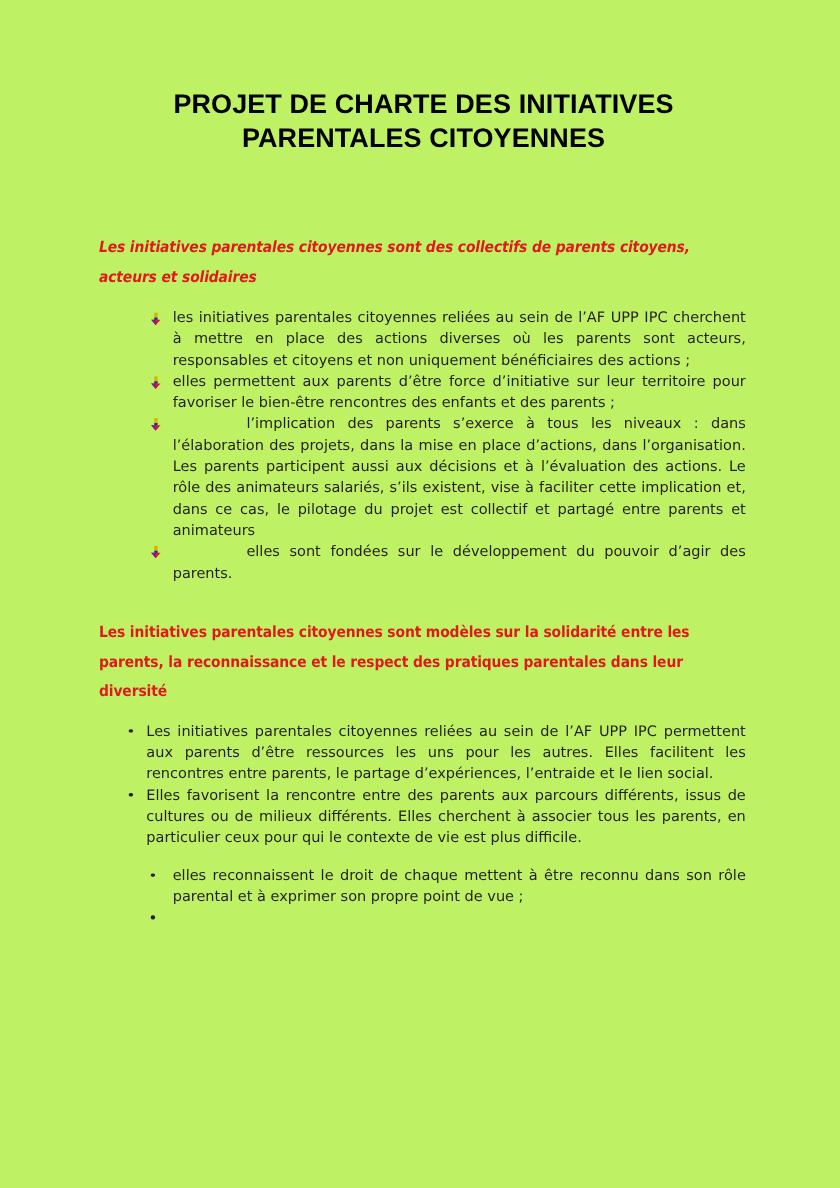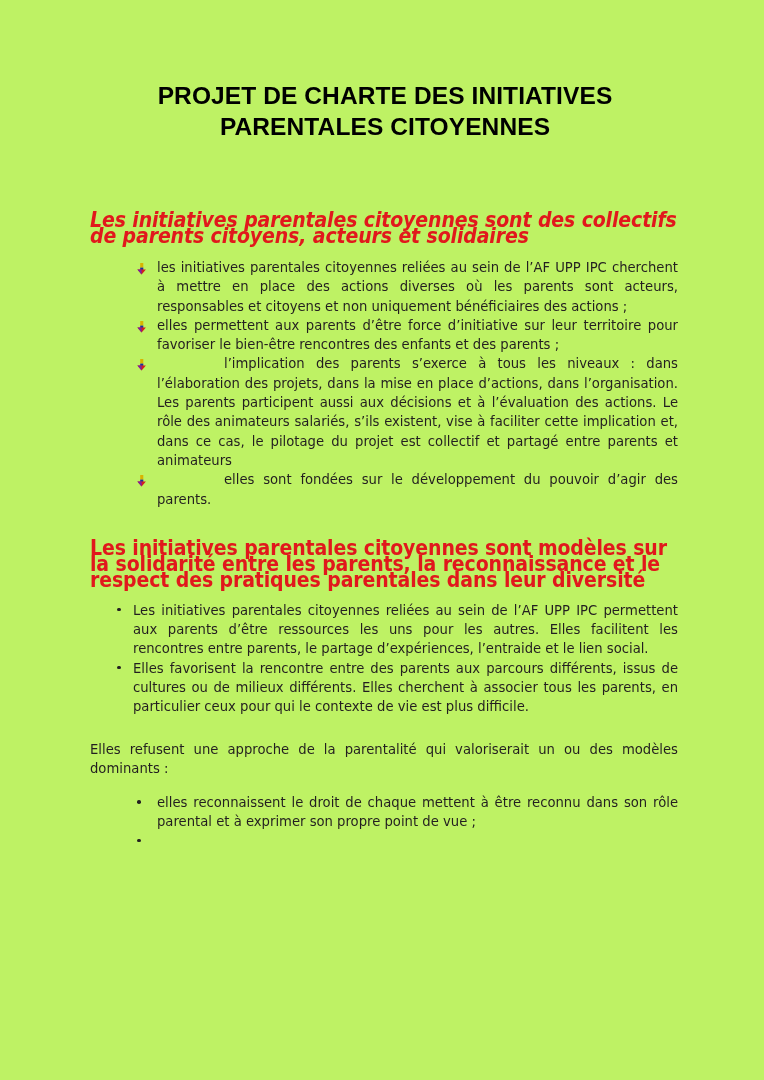--- a/index.html
+++ b/index.html
@@ -46,22 +46,22 @@
     top: 198px;
     width: 764px;
   }
 
   
   .h-red {
     margin: 0;
     padding: 0;
     font-family: "DejaVu Sans Condensed", "Liberation Sans", sans-serif;
     font-weight: bold;
-    font-size: 21px;
-    line-height: 16px;
+    font-size: 14px;
+    line-height: 27px;
     color: #E1181C;
     width: 592px;
     margin-left: 90px;
     letter-spacing: -0.1px;
   }
   .h-red.italic { font-style: italic; }
   .h-red.upright { font-style: normal; }
 
   .h1-block { margin-top: 14px; }
   .h2-block { margin-top: 27px; }
@@ -225,21 +225,20 @@
       <li>
         <span class="dot"></span>
         <span>Les initiatives parentales citoyennes reliées au sein de l’AF UPP IPC permettent aux parents d’être ressources les uns pour les autres. Elles facilitent les rencontres entre parents, le partage d’expériences, l’entraide et le lien social.</span>
       </li>
       <li>
         <span class="dot"></span>
         <span>Elles favorisent la rencontre entre des parents aux parcours différents, issus de cultures ou de milieux différents. Elles cherchent à associer tous les parents, en particulier ceux pour qui le contexte de vie est plus difficile.</span>
       </li>
     </ul>
 
-    <p class="para free-para">Elles refusent une approche de la parentalité qui valoriserait un ou des modèles dominants :</p>
 
     <ul class="dot-list level-b">
       <li>
         <span class="dot"></span>
         <span>elles reconnaissent le droit de chaque mettent à être reconnu dans son rôle parental et à exprimer son propre point de vue ;</span>
       </li>
       <li>
         <span class="dot"></span>
       </li>
     </ul>

